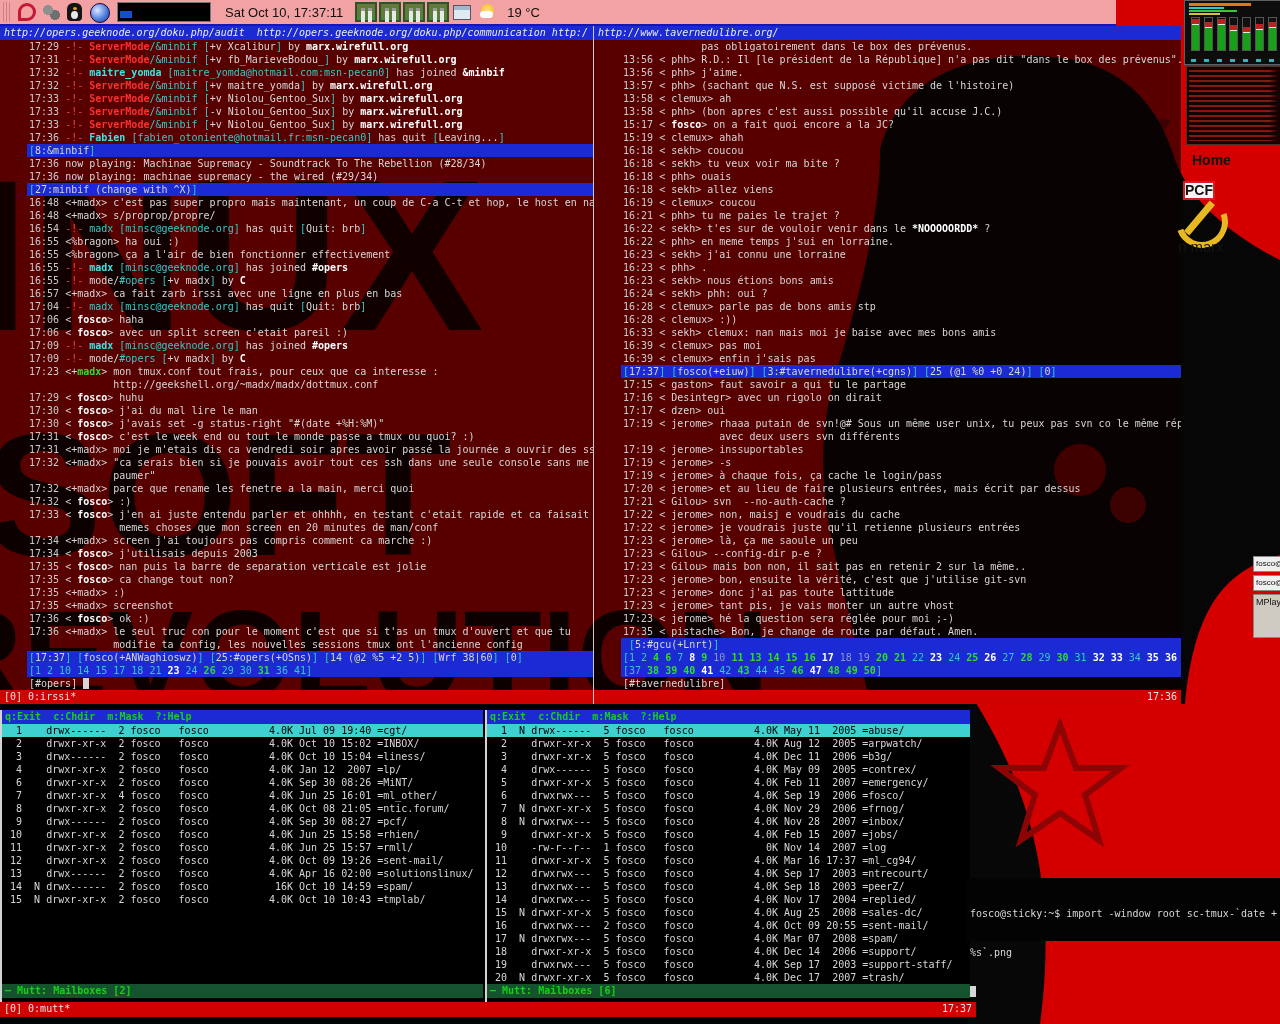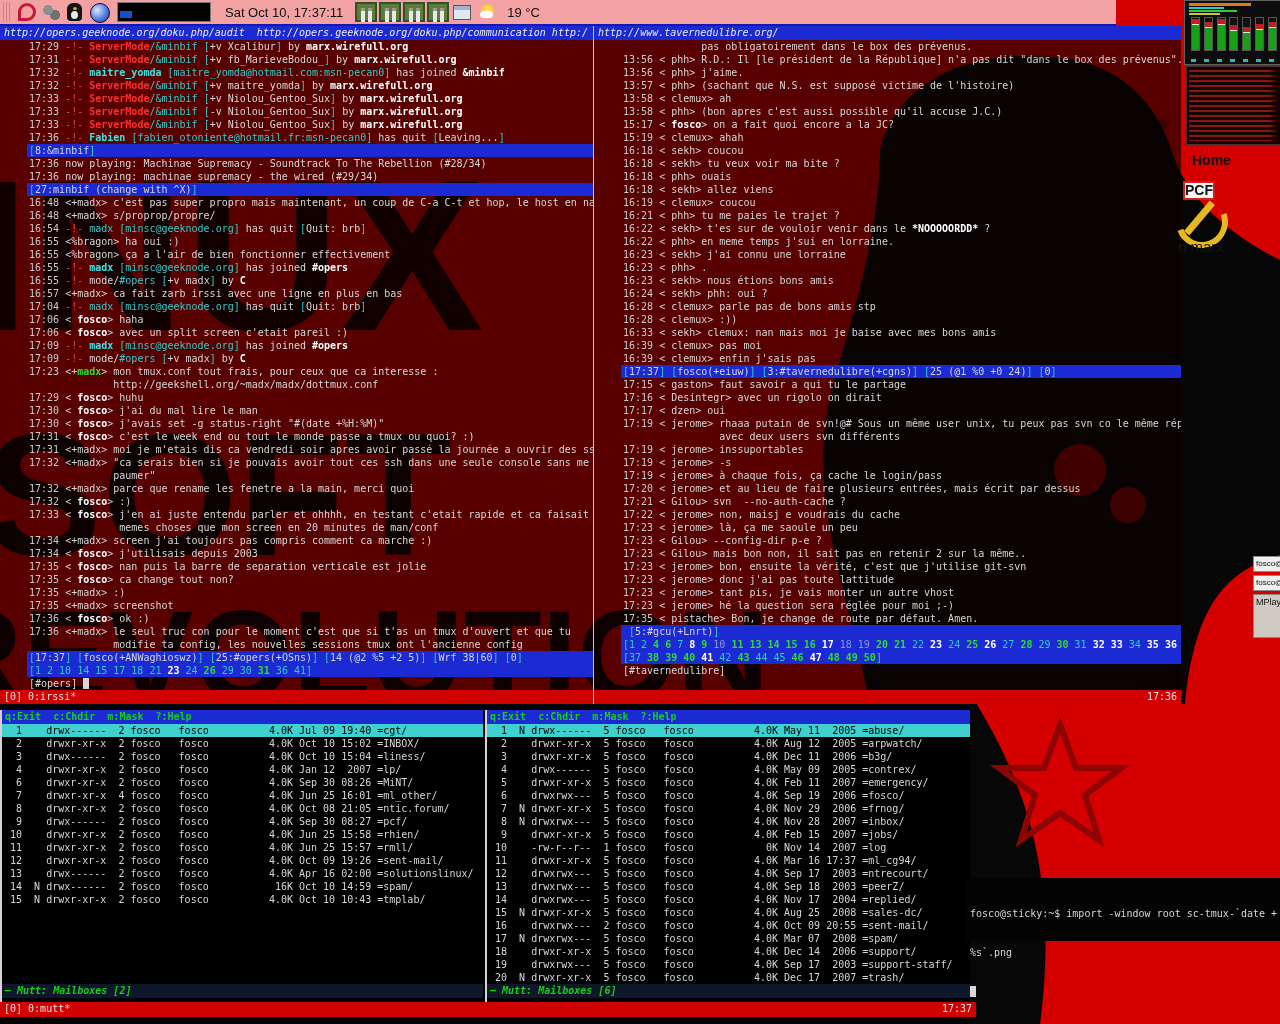--- a/index.html
+++ b/index.html
@@ -41,21 +41,21 @@
   .r{color:#e04848}.R{color:#ff2f2f;font-weight:bold}
   .g{color:#2fdc2f;font-weight:bold}.d{color:#8d97d6}
   .cur{display:inline-block;width:6px;height:11px;background:#d6d6d6;vertical-align:-2px;}
   
   .mutt{top:710px;height:292px;background:#000;z-index:2;font-size:10px;line-height:13px;color:#d6d6d6;border-left:2px solid #d4d4d4;}
   #mutt-left{left:0;width:481px;}
   #mutt-right{left:485px;width:483px;}
   .mhead{height:14px;background:#1b2ad2;color:#17cf17;font-weight:bold;padding:0 3px;white-space:pre;}
   .mrow{height:13px;white-space:pre;overflow:hidden;padding-left:2px;}
   .mrow.sel{background:#3fd0d0;color:#000;}
-  .mfoot{position:absolute;left:0;right:0;top:274px;height:14px;background:#0f172a;color:#17cf17;font-weight:bold;padding:0 3px;white-space:pre;font-style:italic;}
+  .mfoot{position:absolute;left:0;right:0;top:274px;height:14px;background:#14532d;color:#17cf17;font-weight:bold;padding:0 3px;white-space:pre;}
   #mutt-tmux{left:0;top:1002px;width:968px;height:15px;background:#cf0101;color:#e3e3e3;z-index:2;
     display:flex;justify-content:space-between;padding:0 4px;font-size:10px;line-height:14px;white-space:pre;}
   
   #mixer{left:1184px;top:0;width:96px;height:63px;background:#0d0d0d;border:1px solid #606060;z-index:7;}
   #mixer .mtitle{height:3px;margin:2px 4px 1px;background:linear-gradient(90deg,#e07818 0 70%,transparent 70%);}
   #mixer .minfo{height:2px;margin:1px 4px;background:linear-gradient(90deg,#30c8c8 0 40%,transparent 40%);}
   #mixer .minfo.g{background:linear-gradient(90deg,#38c838 0 55%,transparent 55%);}
   #mixer .minfo.y{background:linear-gradient(90deg,#c8c838 0 35%,transparent 35%);}
   #mixer .bars{position:absolute;left:6px;right:4px;top:18px;height:32px;display:flex;justify-content:space-between;align-items:flex-end;}
   .vbar{width:7px;height:32px;border:1px solid #555;position:relative;background:#111;}
@@ -228,20 +228,21 @@
       <div class="ln"><span class="t">17:16 </span><span class="w">&lt; Desintegr&gt; avec un rigolo on dirait</span></div>
       <div class="ln"><span class="t">17:17 </span><span class="w">&lt; dzen&gt; oui</span></div>
       <div class="ln"><span class="t">17:19 </span><span class="w">&lt; jerome&gt; rhaaa putain de svn!@# Sous un même user unix, tu peux pas svn co le même répo</span></div>
       <div class="ln"><span class="w">                avec deux users svn différents</span></div>
       <div class="ln"><span class="t">17:19 </span><span class="w">&lt; jerome&gt; inssuportables</span></div>
       <div class="ln"><span class="t">17:19 </span><span class="w">&lt; jerome&gt; -s</span></div>
       <div class="ln"><span class="t">17:19 </span><span class="w">&lt; jerome&gt; à chaque fois, ça cache le login/pass</span></div>
       <div class="ln"><span class="t">17:20 </span><span class="w">&lt; jerome&gt; et au lieu de faire plusieurs entrées, mais écrit par dessus</span></div>
       <div class="ln"><span class="t">17:21 </span><span class="w">&lt; Gilou&gt; svn  --no-auth-cache ?</span></div>
       <div class="ln"><span class="t">17:22 </span><span class="w">&lt; jerome&gt; non, maisj e voudrais du cache</span></div>
+      <div class="ln"><span class="t">17:22 </span><span class="w">&lt; jerome&gt; je voudrais juste qu'il retienne plusieurs entrées</span></div>
       <div class="ln"><span class="t">17:23 </span><span class="w">&lt; jerome&gt; là, ça me saoule un peu</span></div>
       <div class="ln"><span class="t">17:23 </span><span class="w">&lt; Gilou&gt; --config-dir p-e ?</span></div>
       <div class="ln"><span class="t">17:23 </span><span class="w">&lt; Gilou&gt; mais bon non, il sait pas en retenir 2 sur la même..</span></div>
       <div class="ln"><span class="t">17:23 </span><span class="w">&lt; jerome&gt; bon, ensuite la vérité, c'est que j'utilise git-svn</span></div>
       <div class="ln"><span class="t">17:23 </span><span class="w">&lt; jerome&gt; donc j'ai pas toute lattitude</span></div>
       <div class="ln"><span class="t">17:23 </span><span class="w">&lt; jerome&gt; tant pis, je vais monter un autre vhost</span></div>
       <div class="ln"><span class="t">17:23 </span><span class="w">&lt; jerome&gt; hé la question sera réglée pour moi ;-)</span></div>
       <div class="ln"><span class="t">17:35 </span><span class="w">&lt; pistache&gt; Bon, je change de route par défaut. Amen.</span></div>
       <div class="ln bar"><span class="c"> [</span><span class="w">5:#gcu(+Lnrt)</span><span class="c">]</span></div>
       <div class="ln bar"><span class="c">[1 2 </span><span class="g">4 6 </span><span class="c">7 </span><span class="W">8 </span><span class="g">9 </span><span class="d">10 </span><span class="g">11 13 14 15 16 </span><span class="W">17 </span><span class="d">18 19 </span><span class="g">20 21 </span><span class="c">22 </span><span class="W">23 </span><span class="c">24 </span><span class="g">25 </span><span class="W">26 </span><span class="c">27 </span><span class="g">28 </span><span class="c">29 </span><span class="g">30 </span><span class="c">31 </span><span class="W">32 33 </span><span class="c">34 </span><span class="W">35 36 </span><span class="c">]</span></div>

